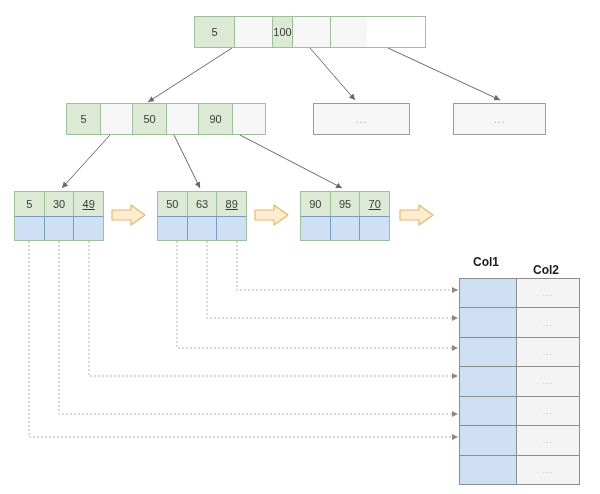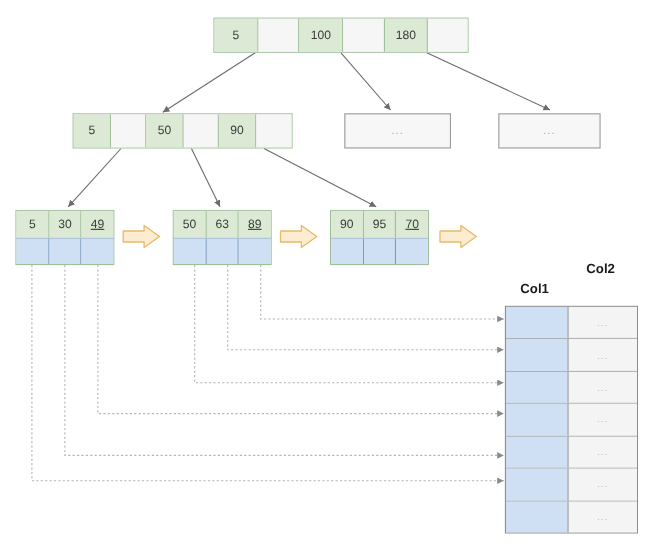--- a/index.html
+++ b/index.html
@@ -83,23 +83,22 @@
     <g stroke="#e8b96a" stroke-width="1.2" fill="#fbecd2" stroke-linejoin="round">
       <path d="M112,210 L131,210 L131,205 L145,215 L131,225 L131,220 L112,220 z"></path>
       <path d="M255,210 L274,210 L274,205 L288,215 L274,225 L274,220 L255,220 z"></path>
       <path d="M400,210 L419,210 L419,205 L433,215 L419,225 L419,220 L400,220 z"></path>
     </g>
   </svg>
 
   <div class="node" style="left:194px;top:16px;width:232px;height:32px;">
     <div class="cell key" style="width:40px;">5</div>
     <div class="cell ptr" style="width:38px;"></div>
-    <div class="cell key" style="width:40px;">100</div>
+    <div class="cell key" style="width:20px;">100</div>
     <div class="cell ptr" style="width:38px;"></div>
-    <div class="cell key" style="width:40px;">180</div>
     <div class="cell ptr" style="width:36px;"></div>
   </div>
 
   <div class="node" style="left:66px;top:103px;width:200px;height:32px;">
     <div class="cell key" style="width:34px;">5</div>
     <div class="cell ptr" style="width:32px;"></div>
     <div class="cell key" style="width:34px;">50</div>
     <div class="cell ptr" style="width:32px;"></div>
     <div class="cell key" style="width:34px;">90</div>
     <div class="cell ptr" style="width:32px;"></div>
@@ -141,21 +140,21 @@
       <div class="leaf-cell">70</div>
     </div>
     <div class="leaf-row vals">
       <div class="leaf-cell"></div>
       <div class="leaf-cell"></div>
       <div class="leaf-cell"></div>
     </div>
   </div>
 
   <div class="thead" style="left:473px;top:255px;">Col1</div>
-  <div class="thead" style="left:533px;top:237px;">Col2</div>
+  <div class="thead" style="left:533px;top:263px;">Col2</div>
 
   <div class="table" style="left:459px;top:278px;width:121px;height:207px;">
     <div class="trow">
       <div class="tcell c1"></div>
       <div class="tcell c2">...</div>
     </div>
     <div class="trow">
       <div class="tcell c1"></div>
       <div class="tcell c2">...</div>
     </div>

